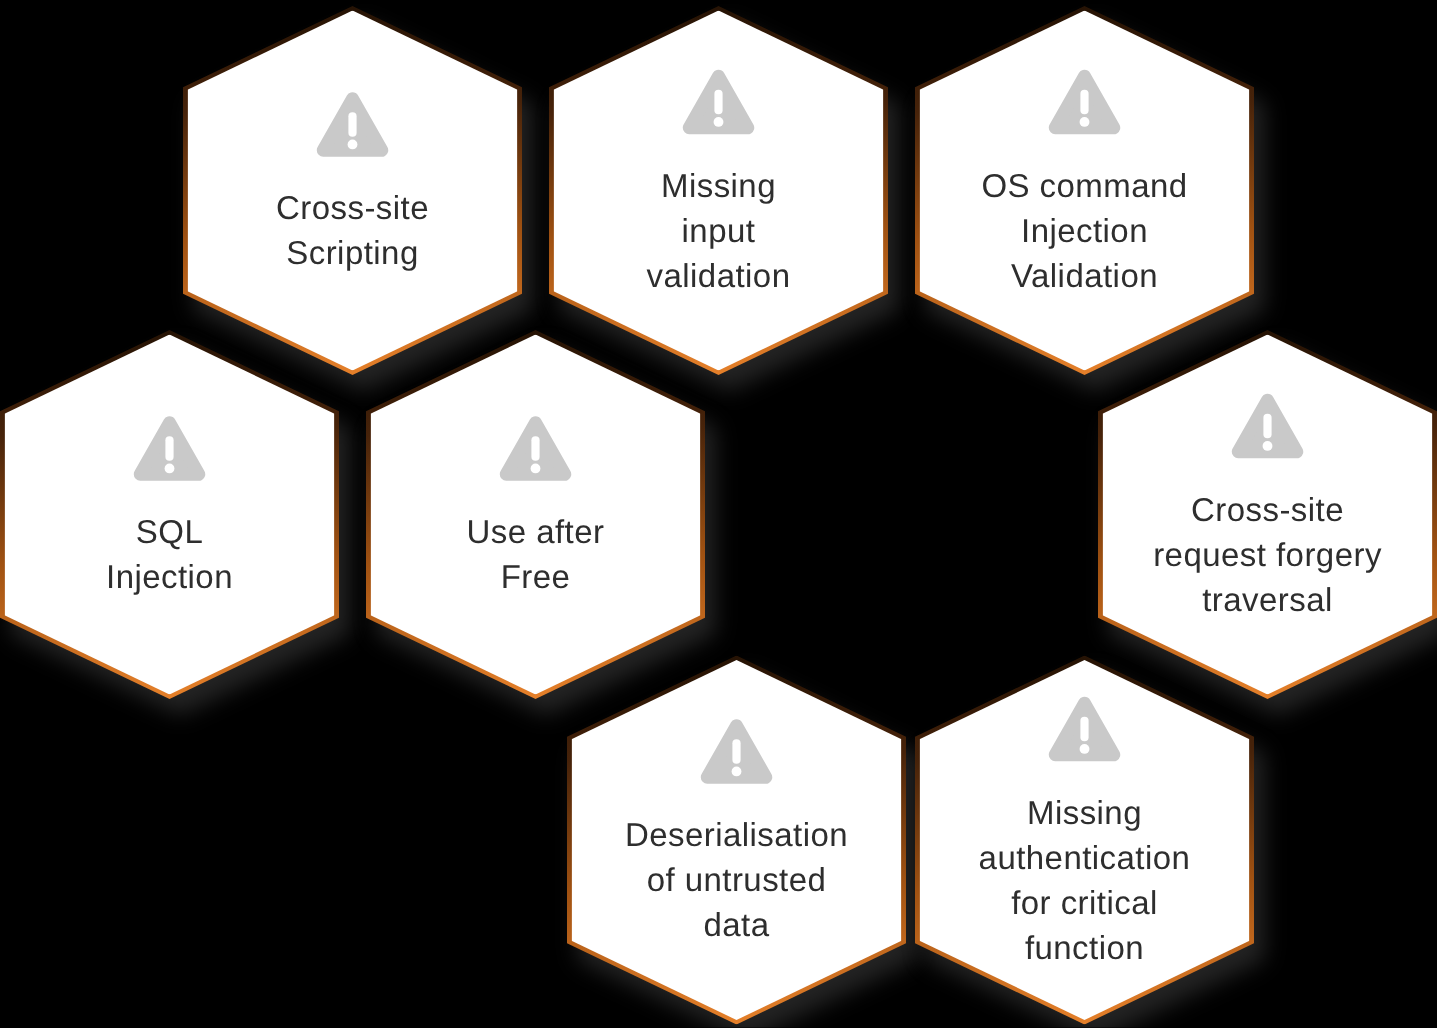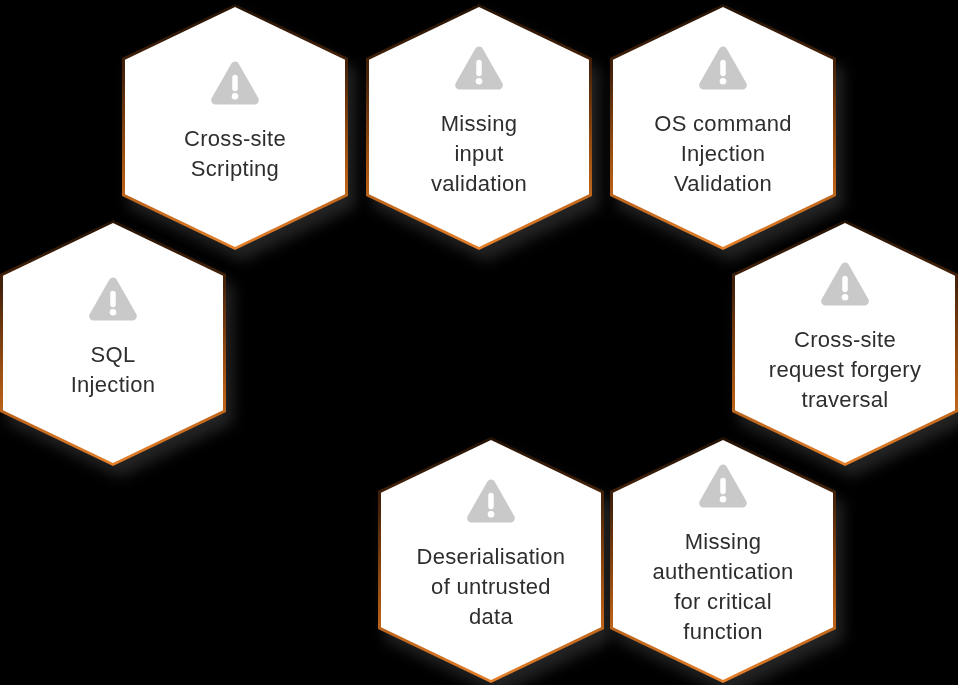--- a/index.html
+++ b/index.html
@@ -88,20 +88,32 @@
     <div class="hex-inner">
       <svg class="warn-icon" viewBox="0 0 64 58" aria-hidden="true">
         <polygon points="32,7 57,51 7,51" fill="#c9c9c9" stroke="#c9c9c9" stroke-width="11" stroke-linejoin="round"></polygon>
         <line x1="32" y1="22" x2="32" y2="36" stroke="#ffffff" stroke-width="7" stroke-linecap="round"></line>
         <circle cx="32" cy="46" r="4.2" fill="#ffffff"></circle>
       </svg>
       <div class="hex-label">SQL
 Injection</div>
     </div>
   </div>
+    <div class="hex" style="left: 244px; top: 220px;">
+    <div class="hex-border"></div>
+    <div class="hex-inner">
+      <svg class="warn-icon" viewBox="0 0 64 58" aria-hidden="true">
+        <polygon points="32,7 57,51 7,51" fill="#c9c9c9" stroke="#c9c9c9" stroke-width="11" stroke-linejoin="round"></polygon>
+        <line x1="32" y1="22" x2="32" y2="36" stroke="#ffffff" stroke-width="7" stroke-linecap="round"></line>
+        <circle cx="32" cy="46" r="4.2" fill="#ffffff"></circle>
+      </svg>
+      <div class="hex-label">Use after
+Free</div>
+    </div>
+  </div>
     <div class="hex" style="left: 732px; top: 220px;">
     <div class="hex-border"></div>
     <div class="hex-inner">
       <svg class="warn-icon" viewBox="0 0 64 58" aria-hidden="true">
         <polygon points="32,7 57,51 7,51" fill="#c9c9c9" stroke="#c9c9c9" stroke-width="11" stroke-linejoin="round"></polygon>
         <line x1="32" y1="22" x2="32" y2="36" stroke="#ffffff" stroke-width="7" stroke-linecap="round"></line>
         <circle cx="32" cy="46" r="4.2" fill="#ffffff"></circle>
       </svg>
       <div class="hex-label">Cross-site
 request forgery

